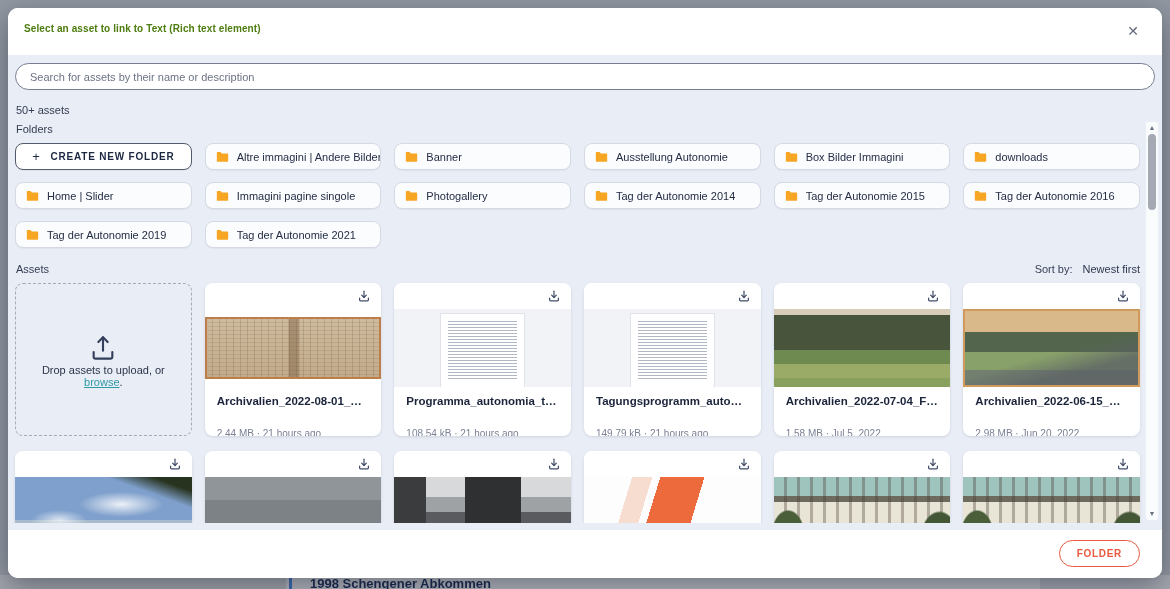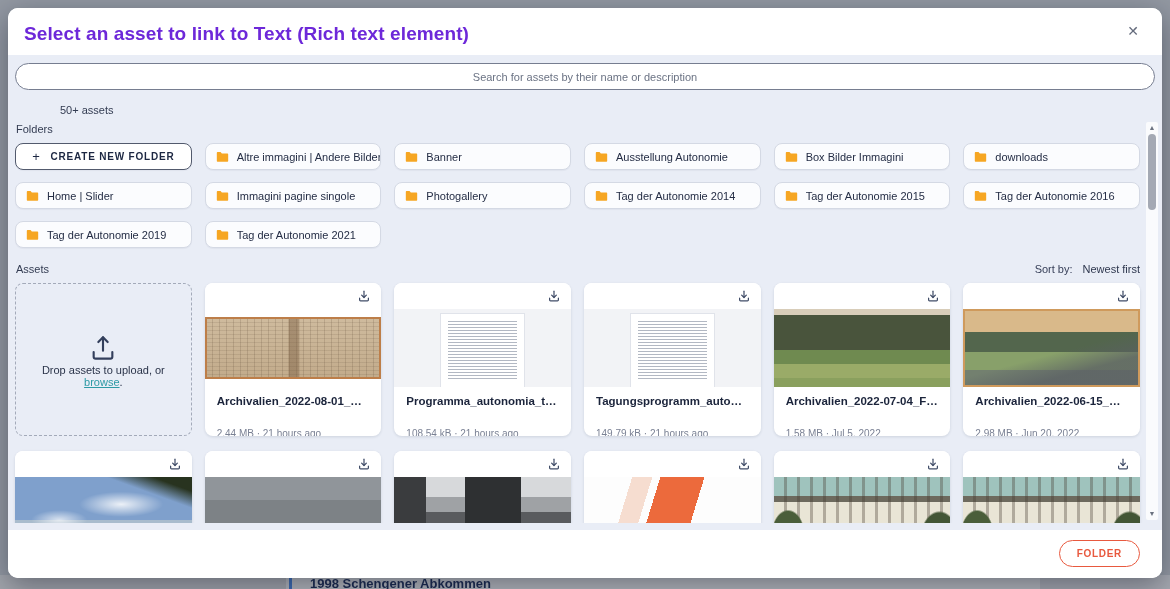--- a/index.html
+++ b/index.html
@@ -19,33 +19,33 @@
   .bg-heading { position:absolute; left:310px; top:1px; font-size:13px; font-weight:700; color:#1c2b52; white-space:nowrap; }
 
   
   .modal {
     position:absolute; left:8px; top:8px; width:1154px; height:570px;
     background:#fff; border-radius:10px; overflow:hidden;
     box-shadow:0 8px 28px rgba(10,15,30,.4);
     display:flex; flex-direction:column;
   }
   .modal-header { height:47px; background:#fff; position:relative; flex:none; }
-  .modal-title { position:absolute; left:16px; top:15px; font-size:19px; font-weight:700; color:#6d28d9; letter-spacing:.1px; }
+  .modal-title { position:absolute; left:16px; top:15px; font-size:10px; font-weight:700; color:#4d7c0f; letter-spacing:.1px; }
   .close-btn { position:absolute; right:20px; top:14px; width:18px; height:18px; border:none; background:none; cursor:pointer; color:#646b7c; font-size:14px; line-height:18px; text-align:center; padding:0; }
 
   .modal-body { flex:1; background:#e9edf6; display:flex; flex-direction:column; min-height:0; }
 
   .search-row { padding:8px 7px 6px; }
   .search-input {
     width:100%; height:27px; border:1px solid #767d90; border-radius:14px;
-    padding:0 14px; font-size:11px; font-family:inherit; color:#2a3349; background:#fff; outline:none;text-align:center;
+    padding:0 14px; font-size:11px; font-family:inherit; color:#2a3349; background:#fff; outline:none;
   }
   .search-input::placeholder { color:#6b7384; }
 
-  .count-row { padding:8px 0 2px 8px; font-size:11px; color:#333c52;margin-left:44px; }
+  .count-row { padding:8px 0 2px 8px; font-size:11px; color:#333c52; }
 
   .scroll-region { position:relative; height:405px; overflow:hidden; padding:0 22px 0 7px; flex:none; }
 
   .section-label { font-size:11px; color:#333c52; margin:5px 0 8px 1px; }
   .assets-header { display:flex; align-items:center; justify-content:space-between; margin:15px 0 8px 1px;gap:12px; }
   .sort-wrap { font-size:11px; color:#39415a; display:flex; gap:10px; align-items:center; }
   .sort-trigger { border:none; background:none; font-family:inherit; font-size:11px; color:#2e374e; cursor:pointer; padding:0; }
 
   
   .folder-grid { display:grid; grid-template-columns:repeat(6,1fr); gap:12px 13px; }

